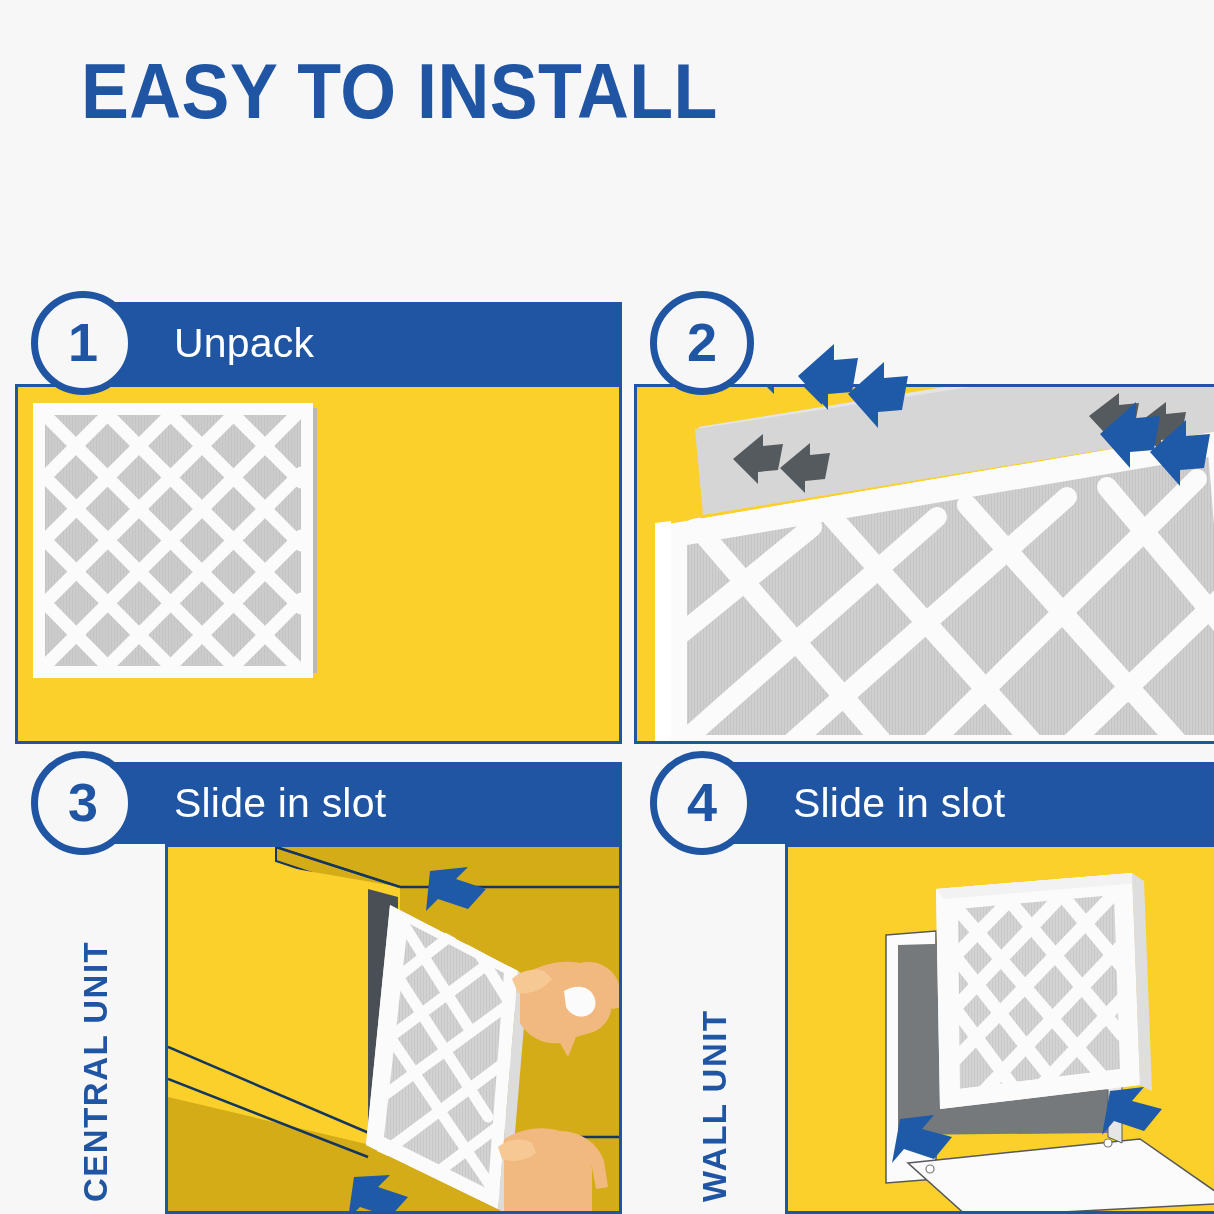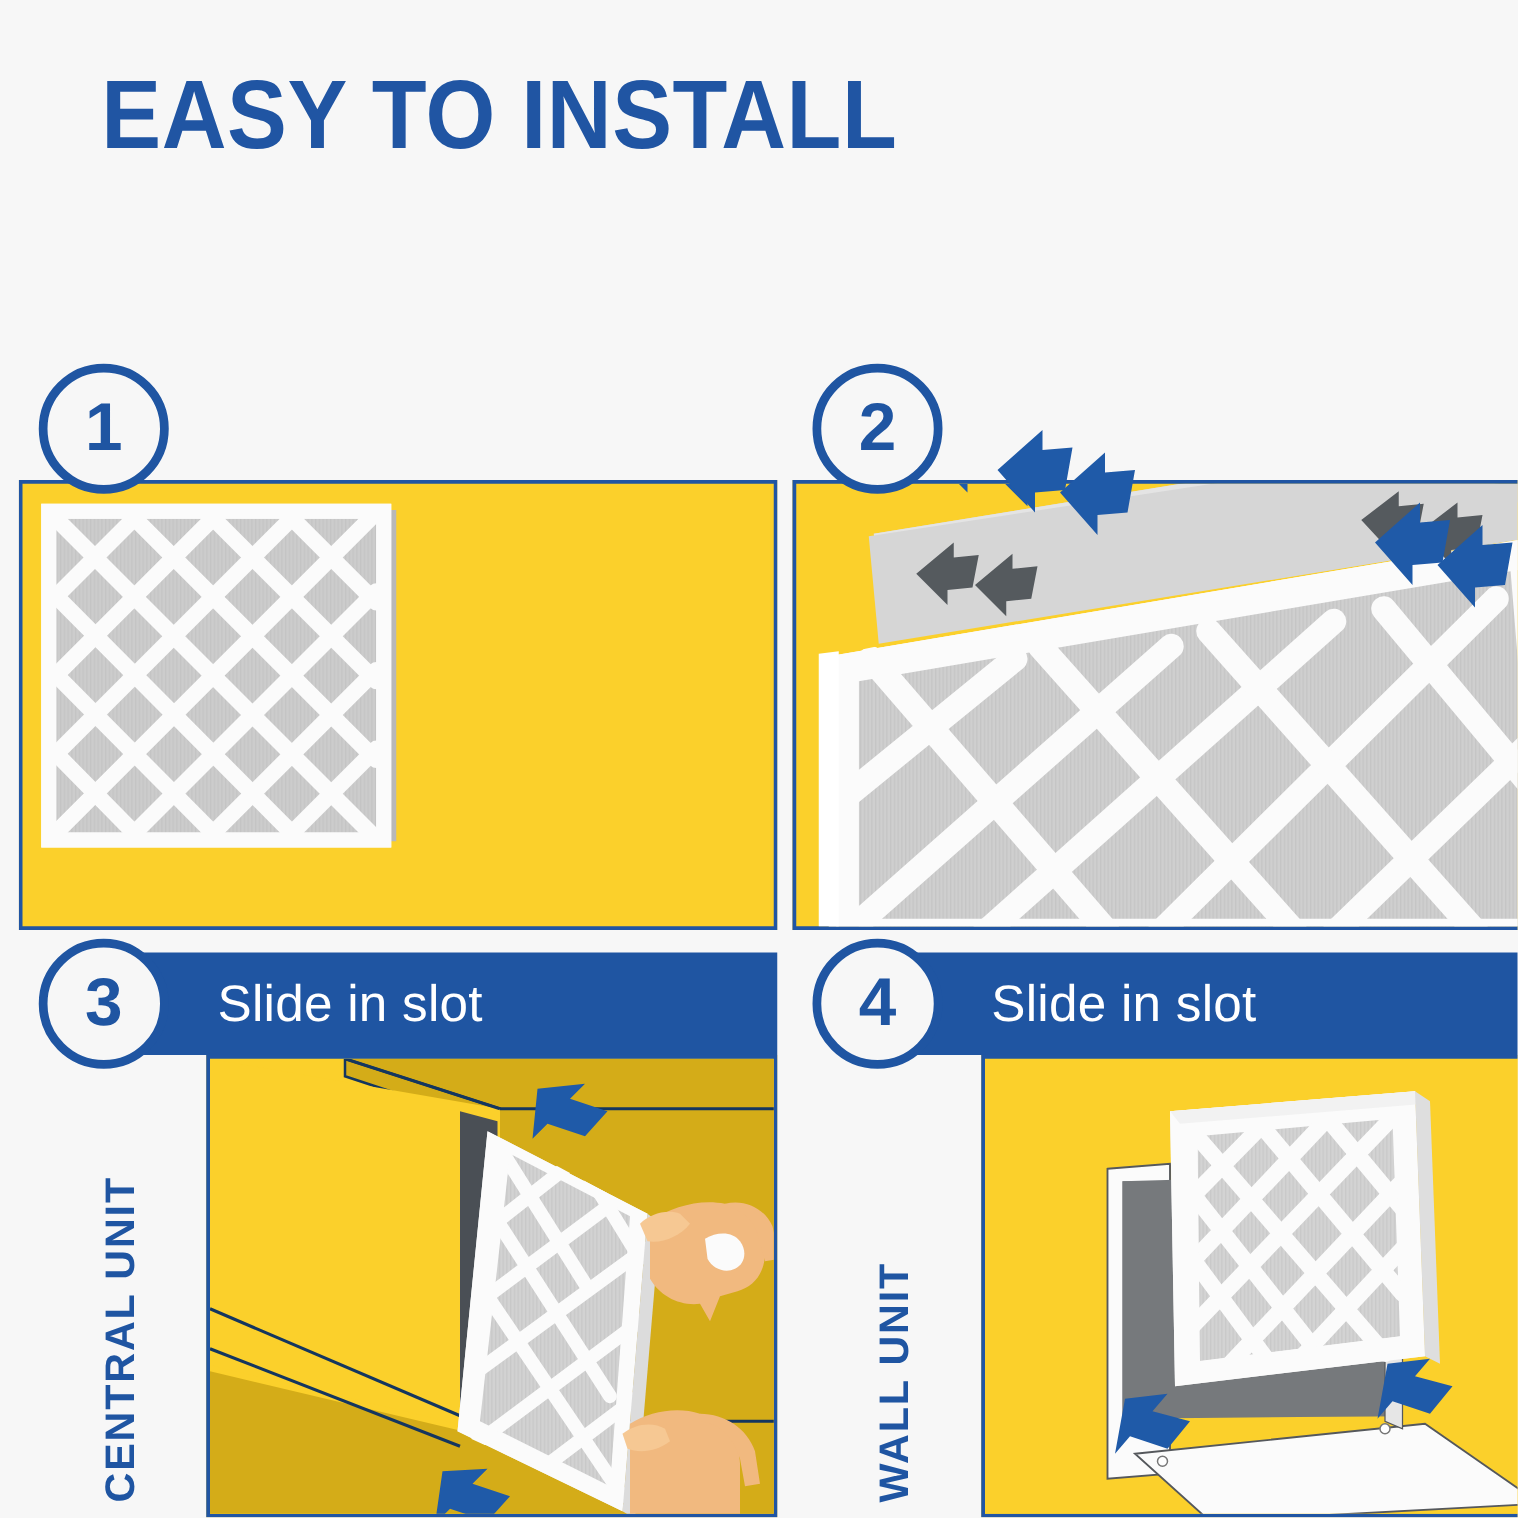--- a/index.html
+++ b/index.html
@@ -151,20 +151,23 @@
           <line x1="27" y1="28" x2="278" y2="279"></line>
           <line x1="90" y1="28" x2="283" y2="221"></line>
           <line x1="153" y1="28" x2="283" y2="158"></line>
           <line x1="216" y1="28" x2="283" y2="95"></line>
         </g>
 
         <path d="M15,16 H295 V291 H15 Z M27,28 V279 H283 V28 Z" fill="#fbfbfb" fill-rule="evenodd"></path>
       </svg>
     </div>
 
+    <div class="panel-head" style="left:47px; top:14px; width:560px;">
+      <div class="panel-head-label">Unpack</div>
+    </div>
 
     <div class="step-badge" style="left:16px; top:3px;">
       <span>1</span>
     </div>
   </div>
 
   <div class="panel" style="left:607px; top:288px; width:607px; height:460px;">
 
     <div class="panel-body" style="left:12px; top:96px; width:595px; height:360px;">
       <svg width="595" height="360" viewBox="0 0 595 360">

